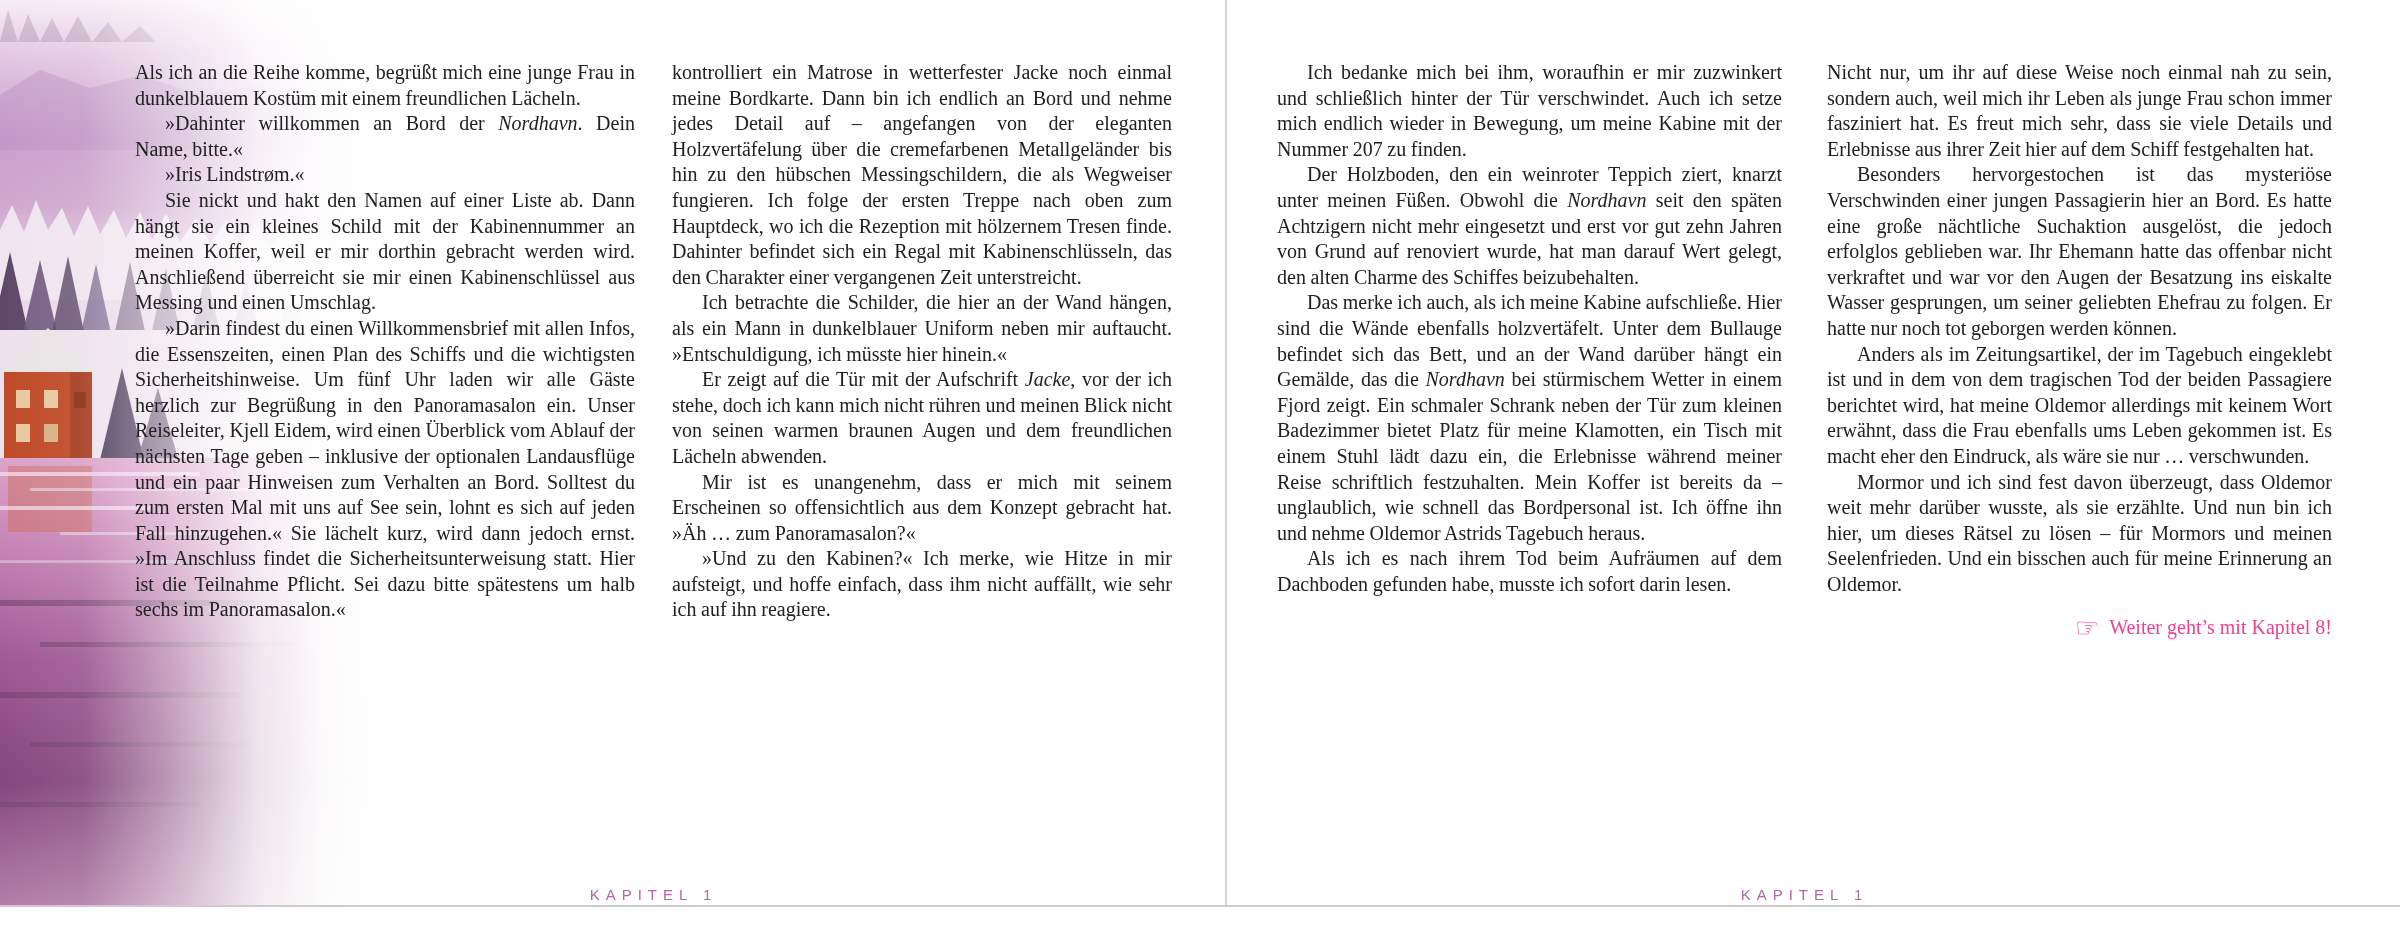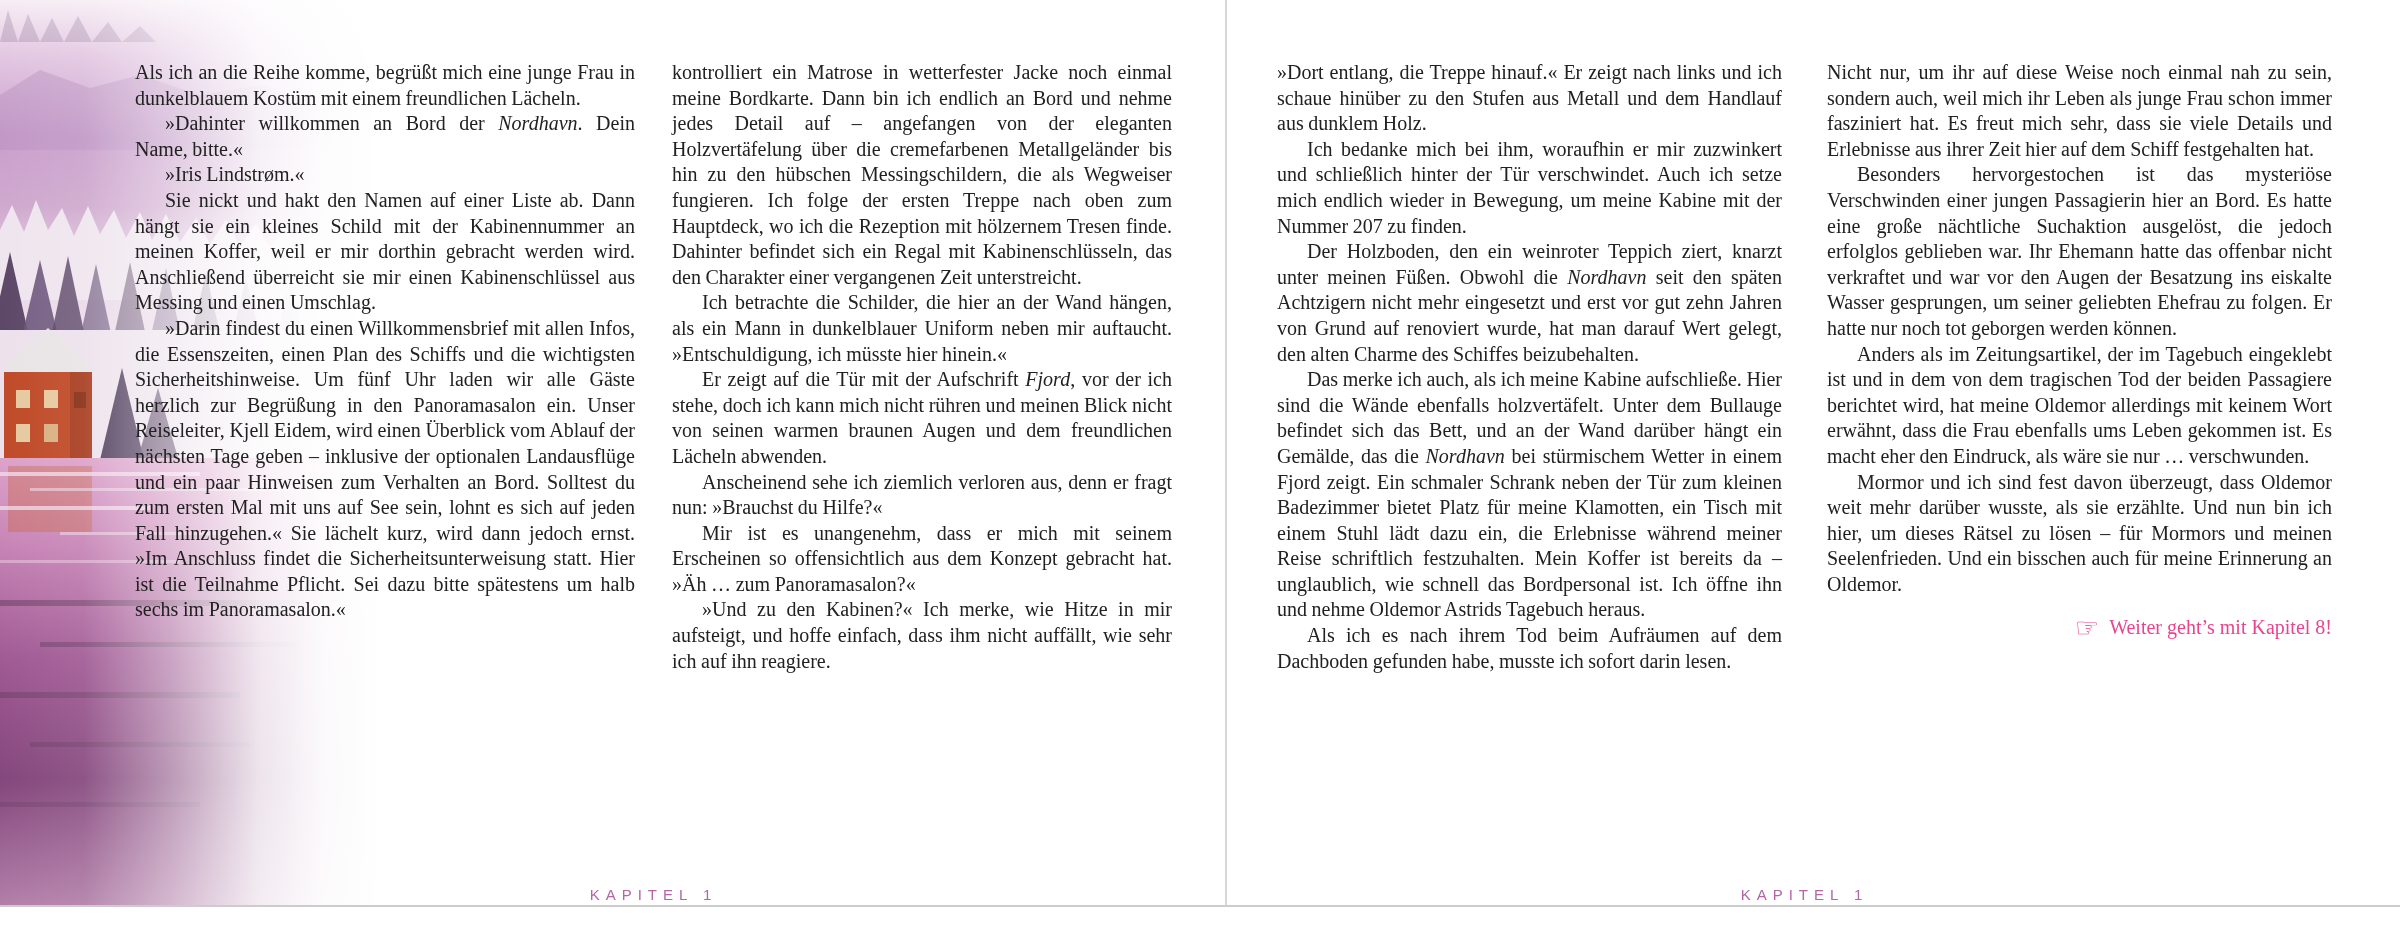--- a/index.html
+++ b/index.html
@@ -180,37 +180,35 @@
           <p class="para indent" lang="de"><span>»Iris Lindstrøm.«</span></p>
           <p class="para indent" lang="de"><span>Sie nickt und hakt den Namen auf einer Liste ab. Dann hängt sie ein kleines Schild mit der Kabinennummer an meinen Koffer, weil er mir dorthin gebracht werden wird. Anschließend überreicht sie mir einen Kabinenschlüssel aus Messing und einen Umschlag.</span></p>
           <p class="para indent" lang="de"><span>»Darin findest du einen Willkommensbrief mit allen Infos, die Essenszeiten, einen Plan des Schiffs und die wichtigsten Sicherheitshinweise. Um fünf Uhr laden wir alle Gäste herzlich zur Begrüßung in den Panoramasalon ein. Unser Reiseleiter, Kjell Eidem, wird einen Überblick vom Ablauf der nächsten Tage geben – inklusive der optionalen Landausflüge und ein paar Hinweisen zum Verhalten an Bord. Solltest du zum ersten Mal mit uns auf See sein, lohnt es sich auf jeden Fall hinzugehen.« Sie lächelt kurz, wird dann jedoch ernst. »Im Anschluss findet die Sicherheitsunterweisung statt. Hier ist die Teilnahme Pflicht. Sei dazu bitte spätestens um halb sechs im Panoramasalon.«</span></p>
         </div>
     </div>
 
     <div class="col col-l2">
       <div class="paras">
           <p class="para" lang="de"><span>kontrolliert ein Matrose in wetterfester Jacke noch einmal meine Bordkarte. Dann bin ich endlich an Bord und nehme jedes Detail auf – angefangen von der eleganten Holzvertäfelung über die cremefarbenen Metallgeländer bis hin zu den hübschen Messingschildern, die als Wegweiser fungieren. Ich folge der ersten Treppe nach oben zum Hauptdeck, wo ich die Rezeption mit hölzernem Tresen finde. Dahinter befindet sich ein Regal mit Kabinenschlüsseln, das den Charakter einer vergangenen Zeit unterstreicht.</span></p>
           <p class="para indent" lang="de"><span>Ich betrachte die Schilder, die hier an der Wand hängen, als ein Mann in dunkelblauer Uniform neben mir auftaucht. »Entschuldigung, ich müsste hier hinein.«</span></p>
-          <p class="para indent" lang="de"><span>Er zeigt auf die Tür mit der Aufschrift </span><span class="it">Fjord</span><span>, vor der ich stehe, doch ich kann mich nicht rühren und meinen Blick nicht von seinen warmen braunen Augen und dem freundlichen Lächeln abwenden.</span></p>
-          <p class="para indent" lang="de"><span>Anscheinend sehe ich ziemlich verloren aus, denn er fragt nun: »Brauchst du Hilfe?«</span></p>
+          <p class="para indent" lang="de"><span>Er zeigt auf die Tür mit der Aufschrift </span><span class="it">Jacke</span><span>, vor der ich stehe, doch ich kann mich nicht rühren und meinen Blick nicht von seinen warmen braunen Augen und dem freundlichen Lächeln abwenden.</span></p>
           <p class="para indent" lang="de"><span>Mir ist es unangenehm, dass er mich mit seinem Erscheinen so offensichtlich aus dem Konzept gebracht hat. »Äh … zum Panoramasalon?«</span></p>
           <p class="para indent" lang="de"><span>»Und zu den Kabinen?« Ich merke, wie Hitze in mir aufsteigt, und hoffe einfach, dass ihm nicht auffällt, wie sehr ich auf ihn reagiere.</span></p>
         </div>
     </div>
 
     <div class="chapter-footer footer-left">KAPITEL 1</div>
   </div>
 
   <div class="gutter"></div>
 
   <div class="page page-right">
 
     <div class="col col-r1">
       <div class="paras">
-          <p class="para" lang="de"><span>»Dort entlang, die Treppe hinauf.« Er zeigt nach links und ich schaue hinüber zu den Stufen aus Metall und dem Handlauf aus dunklem Holz.</span></p>
           <p class="para indent" lang="de"><span>Ich bedanke mich bei ihm, woraufhin er mir zuzwinkert und schließlich hinter der Tür verschwindet. Auch ich setze mich endlich wieder in Bewegung, um meine Kabine mit der Nummer 207 zu finden.</span></p>
           <p class="para indent" lang="de"><span>Der Holzboden, den ein weinroter Teppich ziert, knarzt unter meinen Füßen. Obwohl die </span><span class="it">Nordhavn</span><span> seit den späten Achtzigern nicht mehr eingesetzt und erst vor gut zehn Jahren von Grund auf renoviert wurde, hat man darauf Wert gelegt, den alten Charme des Schiffes beizubehalten.</span></p>
           <p class="para indent" lang="de"><span>Das merke ich auch, als ich meine Kabine aufschließe. Hier sind die Wände ebenfalls holzvertäfelt. Unter dem Bullauge befindet sich das Bett, und an der Wand darüber hängt ein Gemälde, das die </span><span class="it">Nordhavn</span><span> bei stürmischem Wetter in einem Fjord zeigt. Ein schmaler Schrank neben der Tür zum kleinen Badezimmer bietet Platz für meine Klamotten, ein Tisch mit einem Stuhl lädt dazu ein, die Erlebnisse während meiner Reise schriftlich festzuhalten. Mein Koffer ist bereits da – unglaublich, wie schnell das Bordpersonal ist. Ich öffne ihn und nehme Oldemor Astrids Tagebuch heraus.</span></p>
           <p class="para indent" lang="de"><span>Als ich es nach ihrem Tod beim Aufräumen auf dem Dachboden gefunden habe, musste ich sofort darin lesen.</span></p>
         </div>
     </div>
 
     <div class="col col-r2">
       <div class="paras">
           <p class="para" lang="de"><span>Nicht nur, um ihr auf diese Weise noch einmal nah zu sein, sondern auch, weil mich ihr Leben als junge Frau schon immer fasziniert hat. Es freut mich sehr, dass sie viele Details und Erlebnisse aus ihrer Zeit hier auf dem Schiff festgehalten hat.</span></p>

